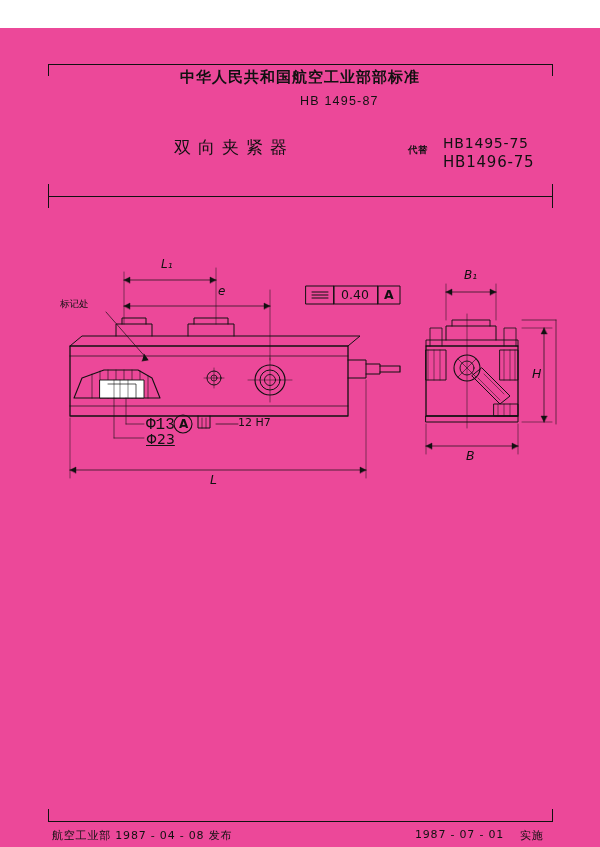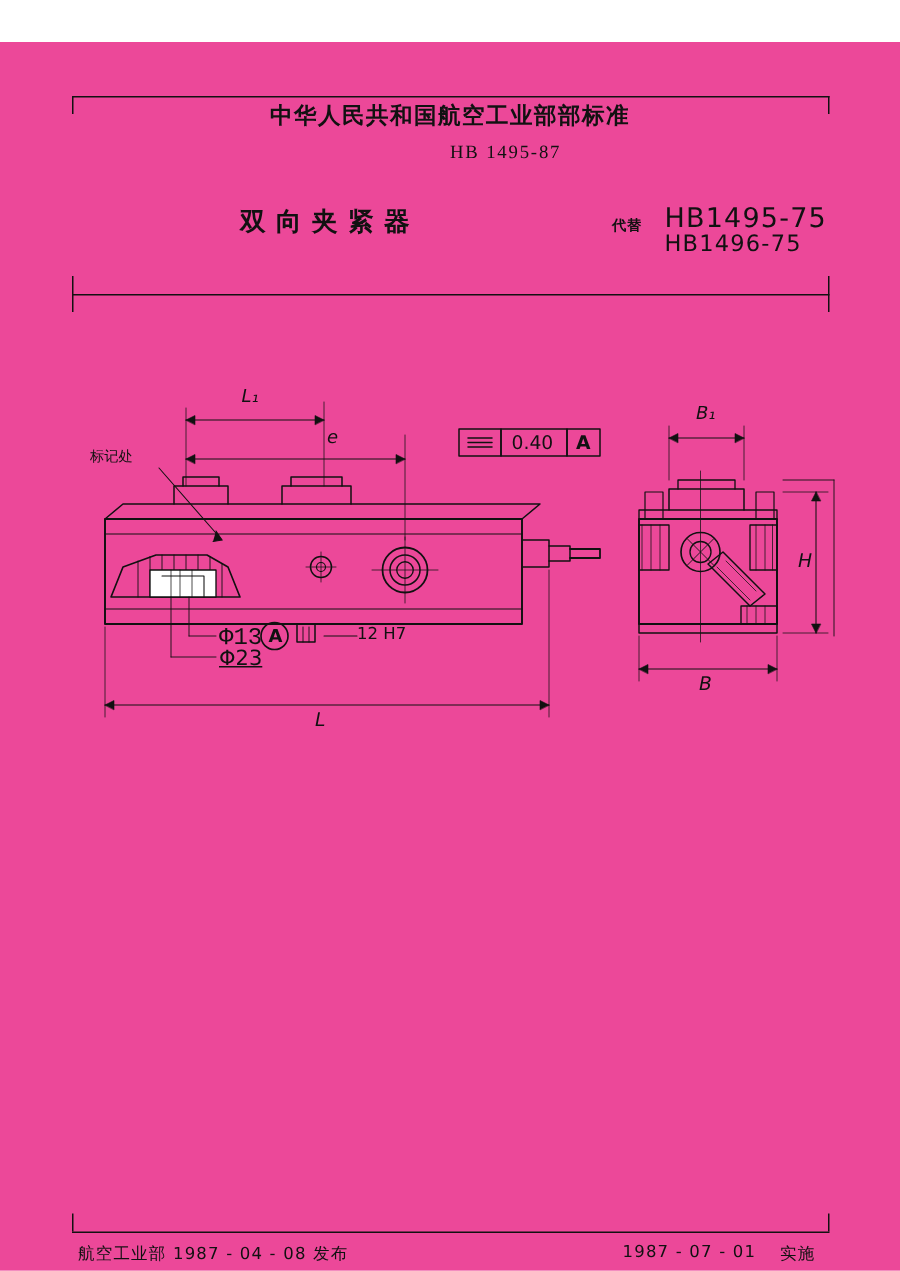--- a/index.html
+++ b/index.html
@@ -33,53 +33,53 @@
     font-size: 15px;
     font-weight: 700;
     letter-spacing: 1px;
     color: #111;
   }
   .hdr-std-no {
     position: absolute;
     left: 300px;
     top: 66px;
     width: 220px;
-    font-family: Liberation Serif, serif;
+    font-family: Liberation Sans, sans-serif;
     font-size: 12.5px;
     letter-spacing: 1.2px;
     color: #111;
   }
   .hdr-name {
     position: absolute;
-    left: 95px;
+    left: 109px;
     top: 108px;
     width: 250px;
     text-align: center;
     font-family: "DejaVu Sans", sans-serif;
     font-size: 17px;
-    font-weight: 700;
+    font-weight: 400;
     letter-spacing: 7px;
     color: #111;
   }
   .hdr-replaces-label {
     position: absolute;
     left: 408px;
     top: 116px;
     font-family: "DejaVu Sans", sans-serif;
     font-size: 9.5px;
     color: #111;
     letter-spacing: 0.5px;
     font-weight: bold;
   }
   .hdr-replaces-1 {
     position: absolute;
     left: 443px;
     top: 107px;
     font-family: "DejaVu Sans", sans-serif;
-    font-size: 18px;
+    font-size: 14px;
     letter-spacing: 0.8px;
     color: #111;
   }
   .hdr-replaces-2 {
     position: absolute;
     left: 443px;
     top: 125px;
     font-family: "DejaVu Sans", sans-serif;
     font-size: 15px;
     letter-spacing: 0.8px;

